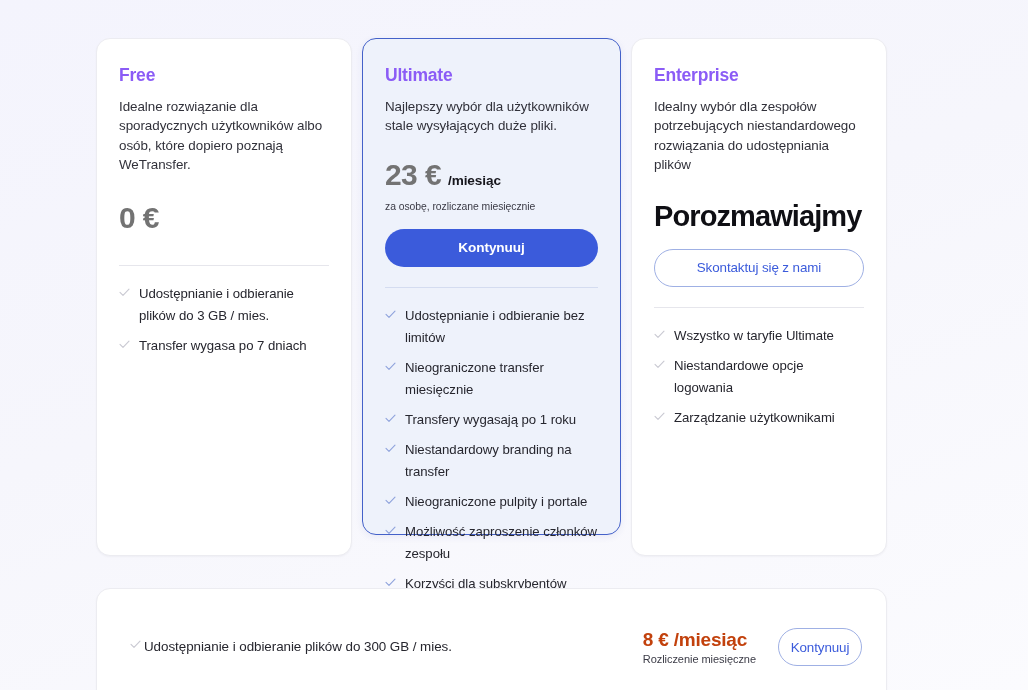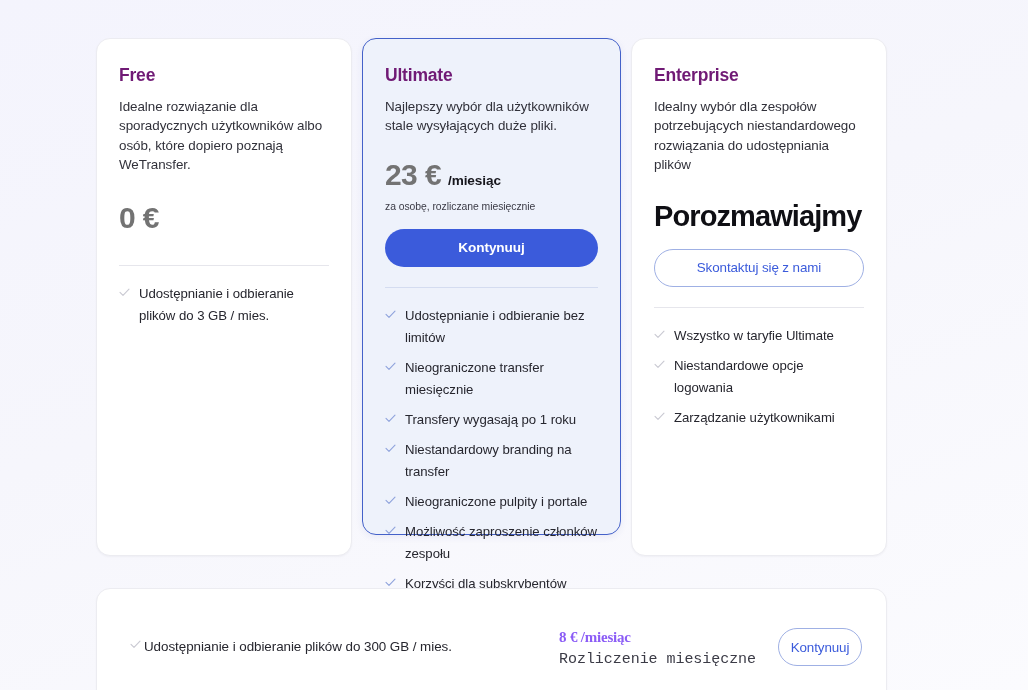--- a/index.html
+++ b/index.html
@@ -52,21 +52,21 @@
   }
 
   .card-wrap-free   { height: 518px; }
   .card-wrap-ult    { height: 497px; }
   .card-wrap-ent    { height: 518px; }
 
   .plan-name {
     font-size: 17.5px;
     font-weight: bold;
     letter-spacing: -0.2px;
-    color: #701a75;
+    color: #8b5cf6;
     margin-bottom: 11px;
   }
 
   .plan-desc {
     font-size: 13.4px;
     line-height: 19.4px;
     color: #31313a;
     letter-spacing: -0.05px;
   }
 
@@ -222,33 +222,31 @@
   .other-feature .feature-text { font-size: 13.4px; }
   .other-feature .check { height: 14px; }
   .other-feature .check svg { margin-top: 0; }
 
   .other-price {
     flex: 0 0 auto;
     text-align: left;
     margin-right: 22px;
   }
   .other-price-main {
-    font-size: 15px;
-    font-weight: bold;
-    color: #8b5cf6;
+    font-size: 19px;
+    font-weight: bold;
+    color: #c2410c;
     letter-spacing: -0.2px;
     line-height: 21px;
-    font-family: Liberation Serif, serif;
   }
   .other-price-note {
-    font-size: 15px;
+    font-size: 11px;
     color: #3b3b46;
     margin-top: 3px;
     letter-spacing: -0.05px;
-    font-family: Liberation Mono, monospace;
   }
 
   .btn-other {
     flex: 0 0 auto;
     width: 84px;
     height: 38px;
     border-radius: 19px;
     background: transparent;
     color: #3b5bdb;
     border: 1.3px solid #9fb0e4;
@@ -276,20 +274,28 @@
 
       <ul class="features">
         <li class="feature">
           <span class="check">
             <svg width="11" height="9" viewBox="0 0 11 9">
                 <path d="M1 4.3 L4 7.4 L10 1.2" fill="none" stroke="#c9c9d2" stroke-width="1.1" stroke-linecap="round" stroke-linejoin="round"></path>
               </svg>
           </span>
           <span class="feature-text">Udostępnianie i odbieranie plików do 3 GB / mies.</span>
         </li>
+        <li class="feature">
+          <span class="check">
+            <svg width="11" height="9" viewBox="0 0 11 9">
+                <path d="M1 4.3 L4 7.4 L10 1.2" fill="none" stroke="#c9c9d2" stroke-width="1.1" stroke-linecap="round" stroke-linejoin="round"></path>
+              </svg>
+          </span>
+          <span class="feature-text">Transfer wygasa po 7 dniach</span>
+        </li>
       </ul>
     </div>
 
     <div class="card featured card-wrap-ult">
       <div class="plan-name">Ultimate</div>
       <div class="plan-desc">Najlepszy wybór dla użytkowników stale wysyłających duże pliki.</div>
 
       <div class="price-area-ult">
         <div class="price-row">
           <span class="price-big">23 €</span>

